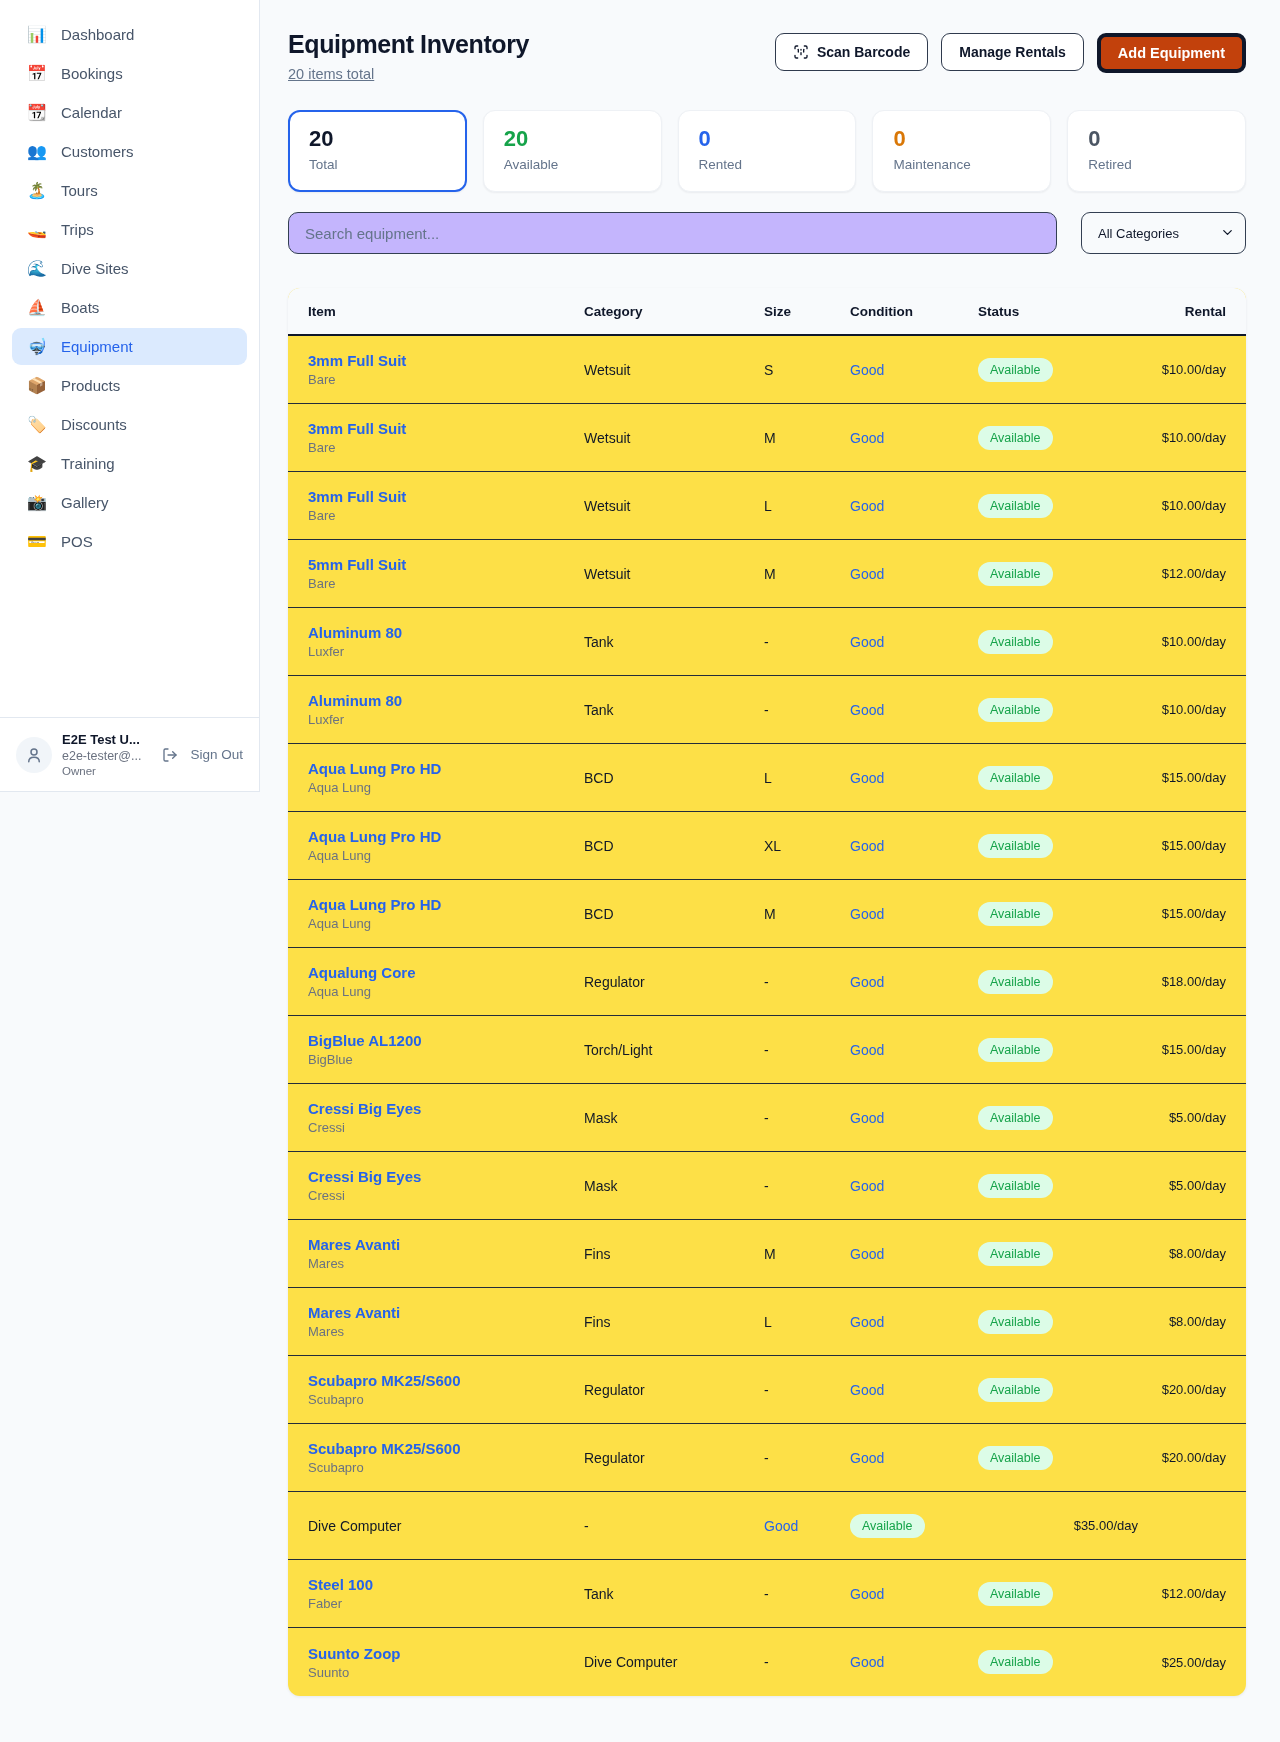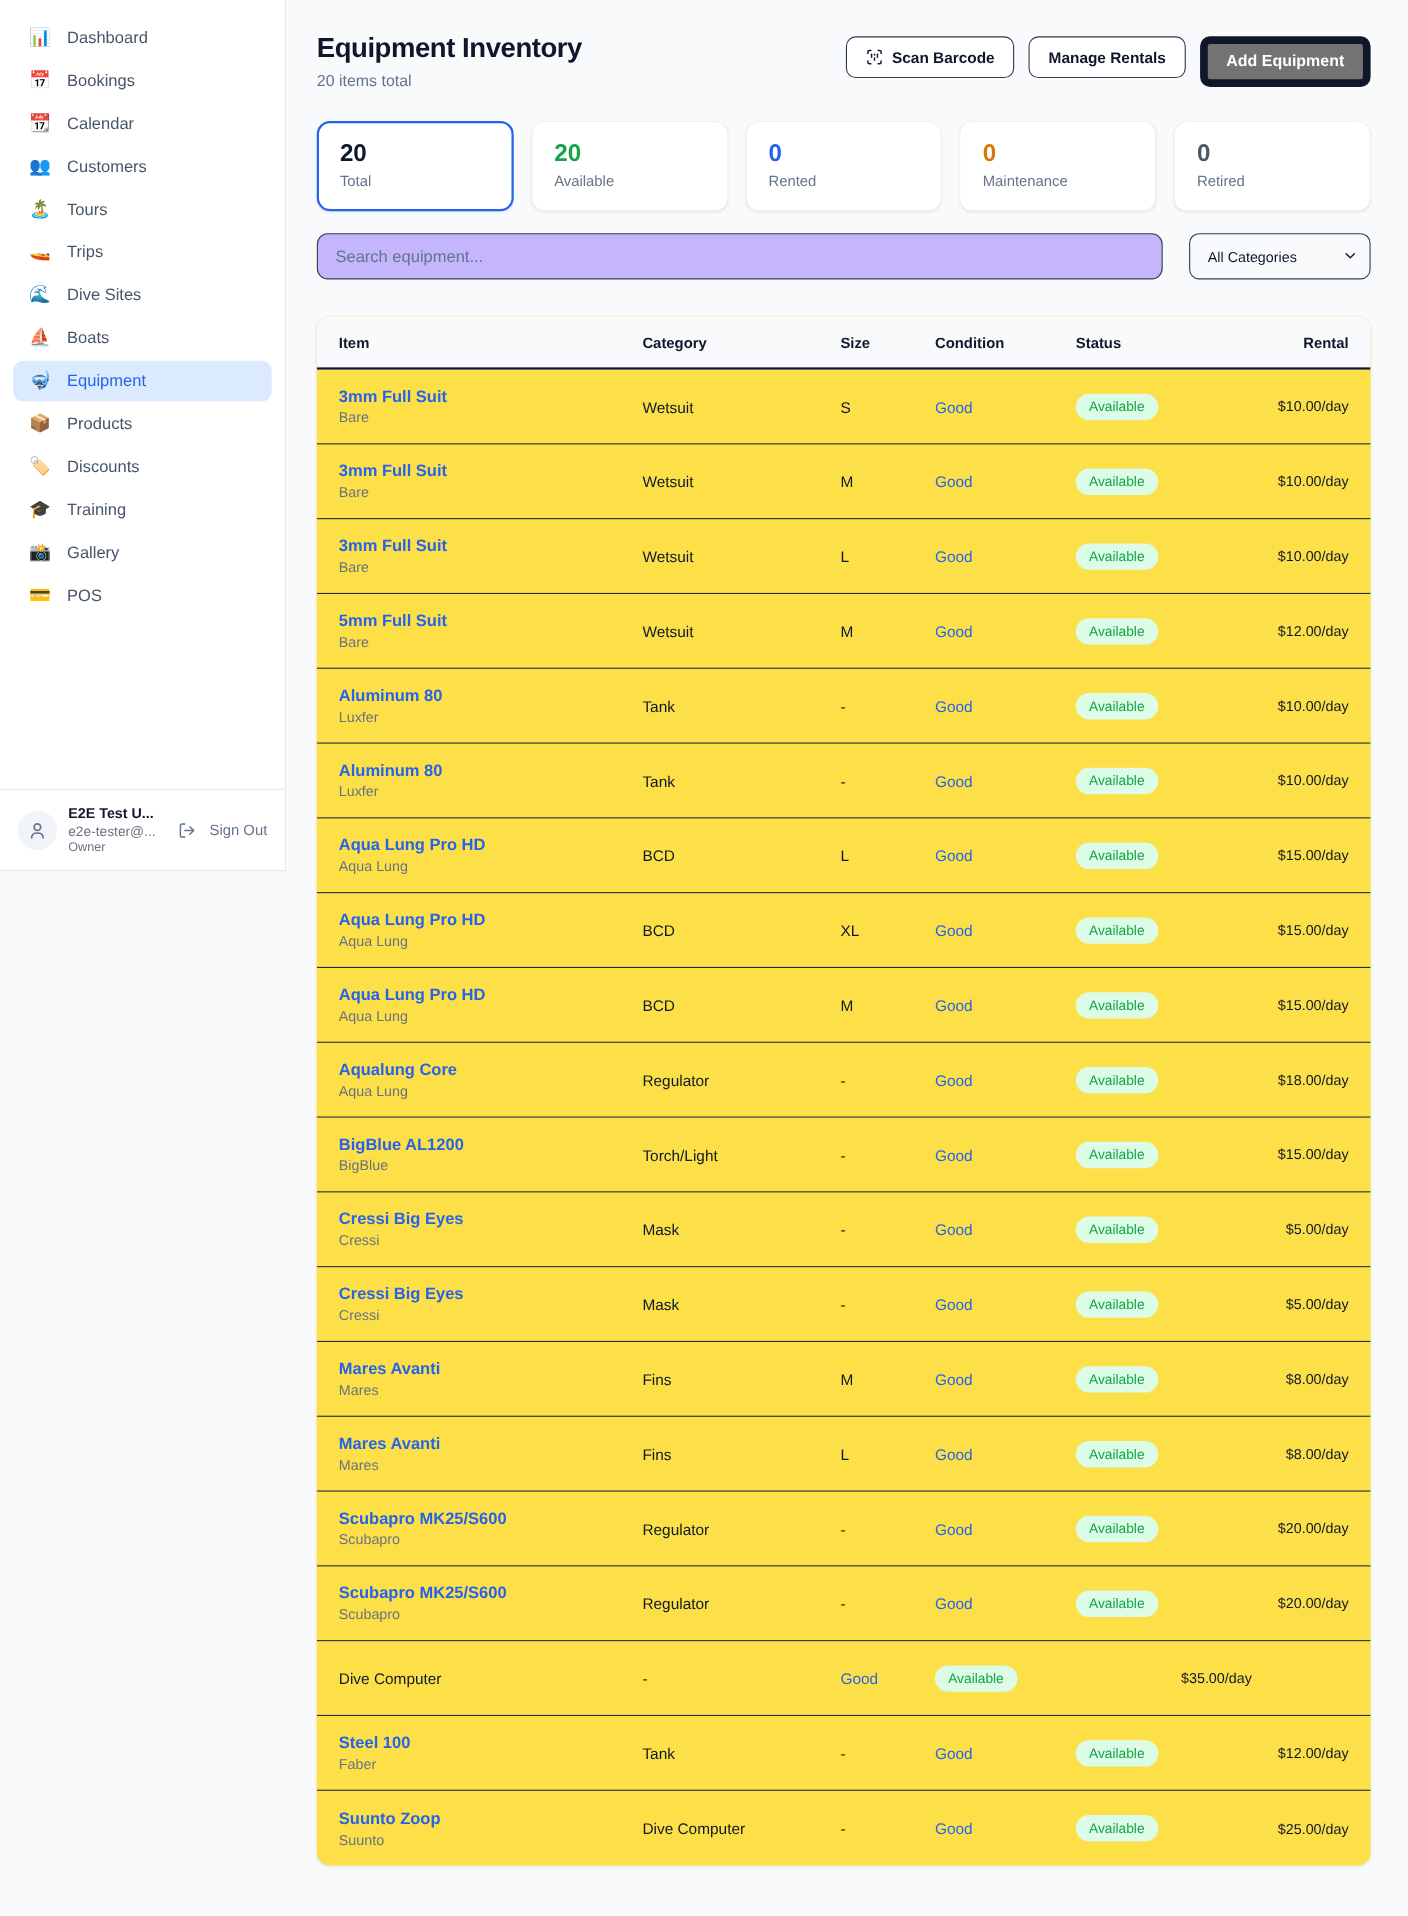--- a/index.html
+++ b/index.html
@@ -52,29 +52,29 @@
     display:flex; align-items:center; gap:12px;
     font-size:13.5px; color:#64748b; cursor:pointer; white-space:nowrap;
     background:none; border:none; font-family:inherit;
   }
 
   
   .main { position:absolute; left:288px; top:30px; width:958px; }
 
   .page-head { display:flex; justify-content:space-between; align-items:flex-start; }
   .page-title { font-size:25px; font-weight:700; letter-spacing:-0.4px; color:#0f172a; }
-  .page-sub { font-size:14.5px; color:#64748b; margin-top:7px; }
+  .page-sub { font-size:14.5px; color:#64748b; margin-top:7px;text-decoration:underline; }
   .head-actions { display:flex; gap:13px; margin-top:3px; }
   .btn {
     height:38px; display:inline-flex; align-items:center; gap:8px;
     padding:16px 17px; border-radius:9px;
     font-size:14px; font-weight:600; font-family:inherit; cursor:pointer;
   }
   .btn-outline { background:#fff; border:1px solid #2f3a4d; color:#0f172a; }
-  .btn-primary { background:#737373; border:7px solid #0f172a; color:#fff; font-size:14.5px; }
+  .btn-primary { background:#c2410c; border:4px solid #0f172a; color:#fff; font-size:14.5px; }
 
   .stats { display:flex; gap:16px; margin-top:28px; }
   .stat {
     flex:1 1 0; background:#fff; border-radius:12px;
     padding:15px 20px; height:82px;
     box-shadow:0 1px 2px rgba(15,23,42,.06);
     border:1px solid #eef1f5; cursor:pointer;
   }
   .stat.selected { border:2px solid #2563eb; padding:14px 19px; }
   .stat-value { font-size:22px; font-weight:700; }

